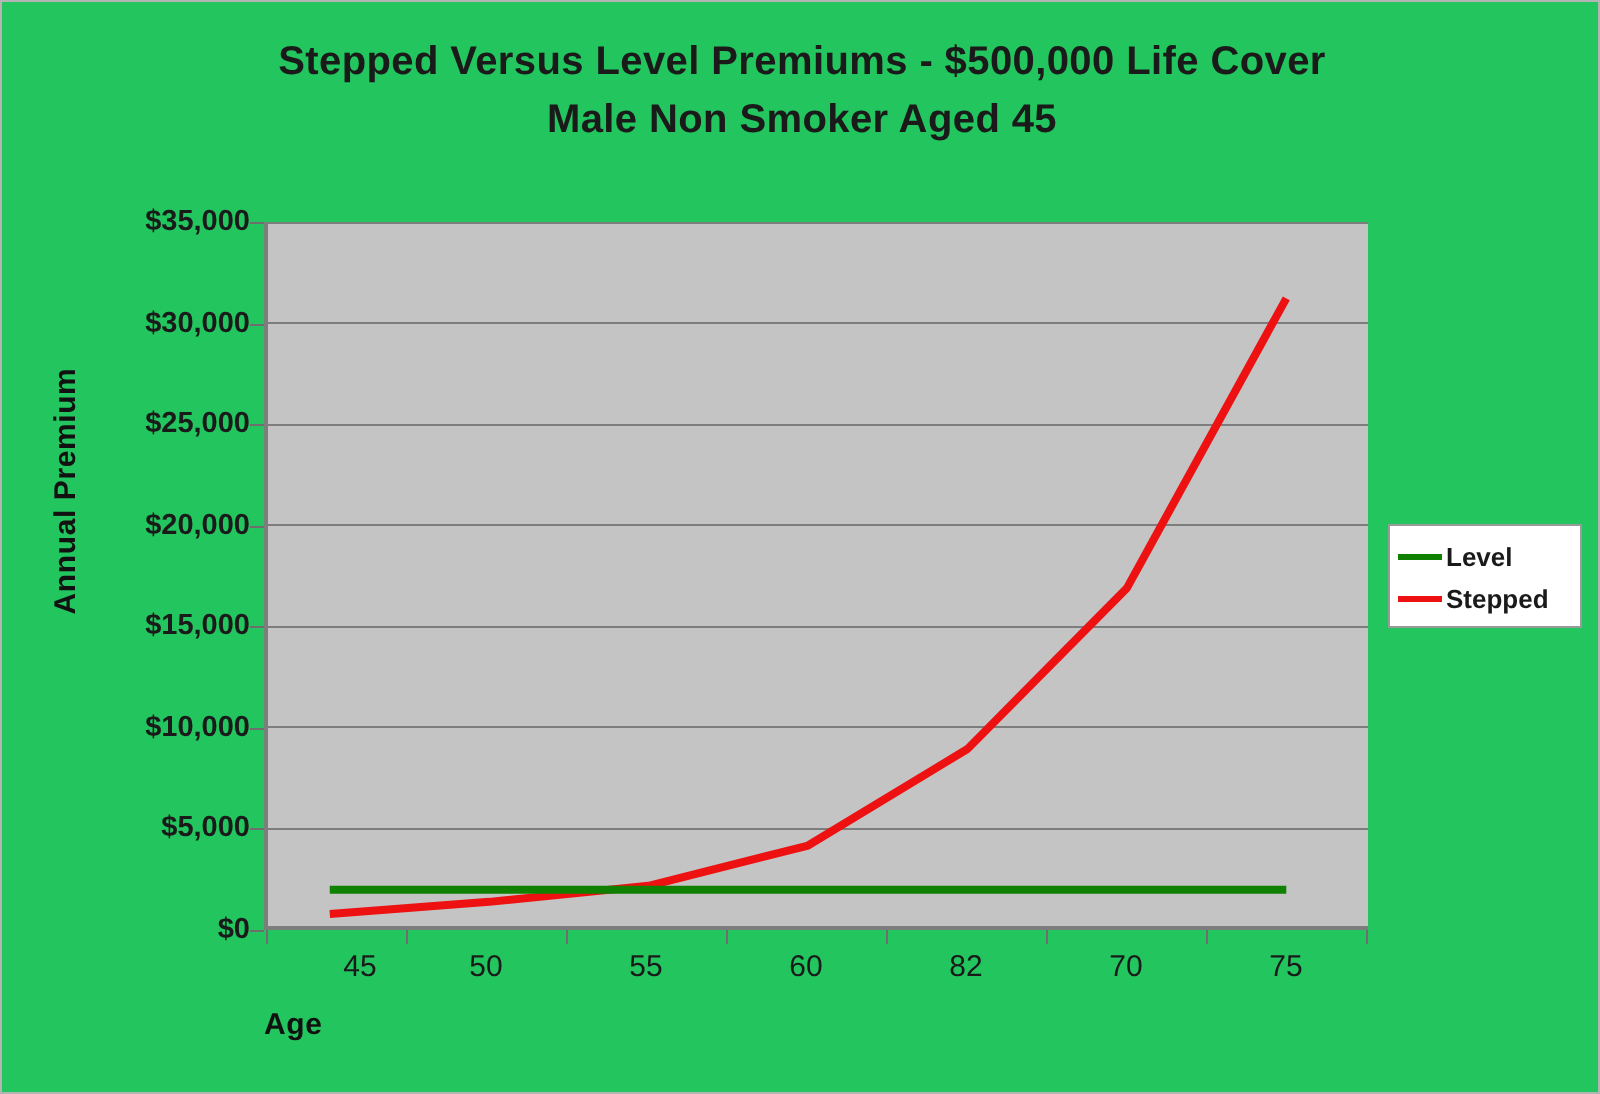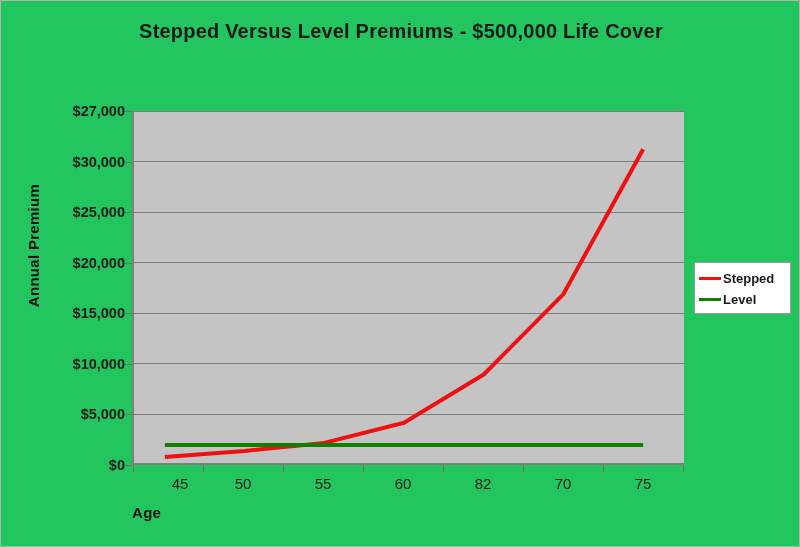--- a/index.html
+++ b/index.html
@@ -164,33 +164,34 @@
     white-space: nowrap;
   }
 </style>
 </head>
 <body>
 
 <div id="page">
 
   <div id="chart-title">
     <span>Stepped Versus Level Premiums - $500,000 Life Cover</span>
+    <span class="line2">Male Non Smoker Aged 45</span>
   </div>
 
   <div id="y-axis-title">Annual Premium</div>
 
   <div id="y-axis-labels">
       <div class="y-tick-label" style="top: 354px;">$0</div>
       <div class="y-tick-label" style="top: 303.429px;">$5,000</div>
       <div class="y-tick-label" style="top: 252.857px;">$10,000</div>
       <div class="y-tick-label" style="top: 202.286px;">$15,000</div>
       <div class="y-tick-label" style="top: 151.714px;">$20,000</div>
       <div class="y-tick-label" style="top: 101.143px;">$25,000</div>
       <div class="y-tick-label" style="top: 50.5714px;">$30,000</div>
-      <div class="y-tick-label" style="top: 0px;">$27,000</div>
+      <div class="y-tick-label" style="top: 0px;">$35,000</div>
     </div>
   <div id="y-axis-ticks">
       <div class="y-tick-mark" style="top: 464px;"></div>
       <div class="y-tick-mark" style="top: 413.429px;"></div>
       <div class="y-tick-mark" style="top: 362.857px;"></div>
       <div class="y-tick-mark" style="top: 312.286px;"></div>
       <div class="y-tick-mark" style="top: 261.714px;"></div>
       <div class="y-tick-mark" style="top: 211.143px;"></div>
       <div class="y-tick-mark" style="top: 160.571px;"></div>
       <div class="y-tick-mark" style="top: 110px;"></div>
@@ -230,22 +231,22 @@
       <div class="x-tick-label" style="left: 322px;">55</div>
       <div class="x-tick-label" style="left: 402px;">60</div>
       <div class="x-tick-label" style="left: 482px;">82</div>
       <div class="x-tick-label" style="left: 562px;">70</div>
       <div class="x-tick-label" style="left: 642px;">75</div>
     </div>
   <div id="x-axis-title">Age</div>
 
   <div id="legend">
       <div class="legend-row">
+        <span class="legend-swatch" style="background: rgb(15, 128, 0);"></span>
+        <span class="legend-label">Level</span>
+      </div>
+      <div class="legend-row">
         <span class="legend-swatch" style="background: rgb(238, 17, 17);"></span>
         <span class="legend-label">Stepped</span>
       </div>
-      <div class="legend-row">
-        <span class="legend-swatch" style="background: rgb(15, 128, 0);"></span>
-        <span class="legend-label">Level</span>
-      </div>
     </div>
 
 </div>
 
 </body></html>

